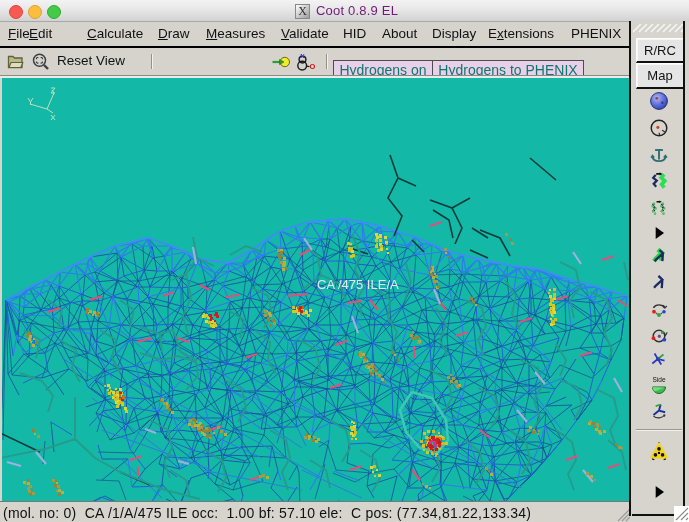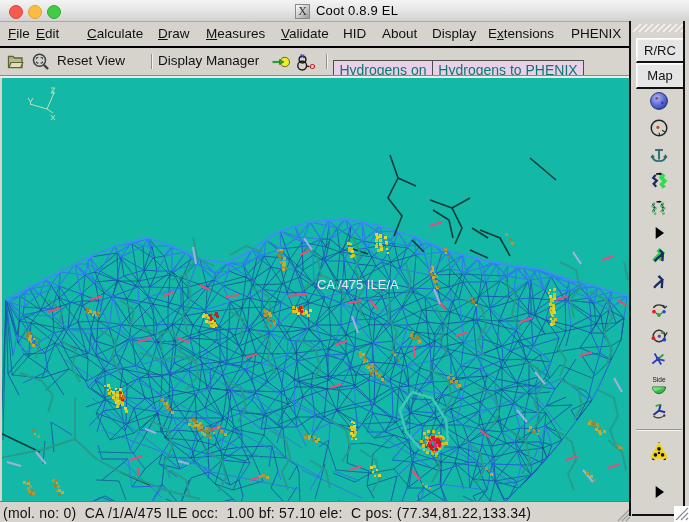--- a/index.html
+++ b/index.html
@@ -4,21 +4,21 @@
 <style>
   html,body{margin:0;padding:0;}
   body{width:689px;height:522px;overflow:hidden;position:relative;
        font-family:"Liberation Sans",sans-serif;background:#d7d4ce;}
   .abs{position:absolute;}
   
   #titlebar{left:0;top:0;width:689px;height:21px;
     background:linear-gradient(#f3f3f3,#e9e9e9 40%,#d2d2d2);
     border-bottom:1px solid #a8a8a8;}
   .tl{width:12px;height:12px;border-radius:50%;top:5px;}
-  #title-text{left:316px;top:3px;font-size:13px;color:#000000;letter-spacing:0.2px;}
+  #title-text{left:316px;top:3px;font-size:13px;color:#701a75;letter-spacing:0.2px;}
   
   #menubar{left:0;top:22px;width:630px;height:24px;background:#d6d3cd;
     border-bottom:2px solid #000000;font-size:13.5px;color:#111;}
   .mi{position:absolute;top:4px;white-space:nowrap;}
   
   #toolbar{left:0;top:48px;width:578px;height:27px;background:#d6d3cd;font-size:13.5px;color:#111;}
   .pinkbox{position:absolute;top:12px;height:18px;background:#e9d0e9;
     border:1px solid #4d4d4d;font-size:14px;color:#0f766e;
     display:flex;align-items:center;justify-content:center;}
   
@@ -40,21 +40,21 @@
 
 <div id="titlebar" class="abs"></div>
 <div class="abs tl" style="left:8.5px;background:#f85951;border:0.5px solid #de4343;"></div>
 <div class="abs tl" style="left:27.5px;background:#fbbd3e;border:0.5px solid #dfa133;"></div>
 <div class="abs tl" style="left:46.5px;background:#43ca47;border:0.5px solid #2eae33;"></div>
 <div class="abs" style="left:295px;top:4px;width:13px;height:13px;background:linear-gradient(135deg,#fdfdfd,#9b9b9b);border:1px solid #888;color:#333;font-size:12px;font-family:'Liberation Serif',serif;text-align:center;line-height:13px;">X</div>
 <div id="title-text" class="abs">Coot 0.8.9 EL</div>
 
 <div id="menubar" class="abs">
   <span class="mi" style="left:8px"><u>F</u>ile</span>
-  <span class="mi" style="left:36px"><u>E</u>dit</span>
+  <span class="mi" style="left:29px"><u>E</u>dit</span>
   <span class="mi" style="left:87px"><u>C</u>alculate</span>
   <span class="mi" style="left:158px"><u>D</u>raw</span>
   <span class="mi" style="left:206px"><u>M</u>easures</span>
   <span class="mi" style="left:281px"><u>V</u>alidate</span>
   <span class="mi" style="left:343px">HID</span>
   <span class="mi" style="left:382px">About</span>
   <span class="mi" style="left:432px">Display</span>
   <span class="mi" style="left:488px">E<u>x</u>tensions</span>
   <span class="mi" style="left:571px">PHENIX</span>
 </div>
@@ -66,21 +66,20 @@
     <path d="M2 13.5 L4 8.5 L15.8 8.5 L13.8 13.5 Z" fill="#dedebc" stroke="#62623a" stroke-width="1.2"></path>
   </svg>
 
   <svg class="abs" style="left:32px;top:5px" width="18" height="18" viewBox="0 0 18 18">
     <circle cx="7.5" cy="7.2" r="6" fill="none" stroke="#3c4043" stroke-width="1.5"></circle>
     <path d="M4.8 4.5 h1.6 M8.6 4.5 h1.6 M4.5 4.6 v1.6 M4.5 8.4 v1.6 M10.4 4.6 v1.6 M10.4 8.4 v1.6 M4.8 10.2 h1.6 M8.6 10.2 h1.6" stroke="#3c4043" stroke-width="1.2" fill="none"></path>
     <path d="M12 12 L16 16" stroke="#3c4043" stroke-width="2.4"></path>
   </svg>
   <span class="abs" style="left:57px;top:5px">Reset View</span>
   <div class="abs" style="left:151px;top:6px;width:1px;height:15px;background:#94918a;border-right:1px solid #f2f1ee"></div>
-  <span class="abs" style="left:158px;top:5px">Display Manager</span>
 
   <svg class="abs" style="left:271px;top:8px" width="20" height="12" viewBox="0 0 20 12">
     <circle cx="13.8" cy="6" r="4.7" fill="#f0ec2c" stroke="#6a661a" stroke-width="1"></circle>
     <path d="M1.5 6 L9 6" stroke="#2f9e2f" stroke-width="2.2"></path>
     <path d="M8.5 3.4 L13 6 L8.5 8.6 Z" fill="#2f9e2f" stroke="#17611c" stroke-width="0.5"></path>
   </svg>
 
   <svg class="abs" style="left:295px;top:4px" width="22" height="19" viewBox="0 0 22 19">
     <circle cx="7.5" cy="7.6" r="3.4" fill="none" stroke="#1a1a1a" stroke-width="1.4"></circle>
     <circle cx="7.2" cy="13.6" r="4.4" fill="none" stroke="#1a1a1a" stroke-width="1.4"></circle>

